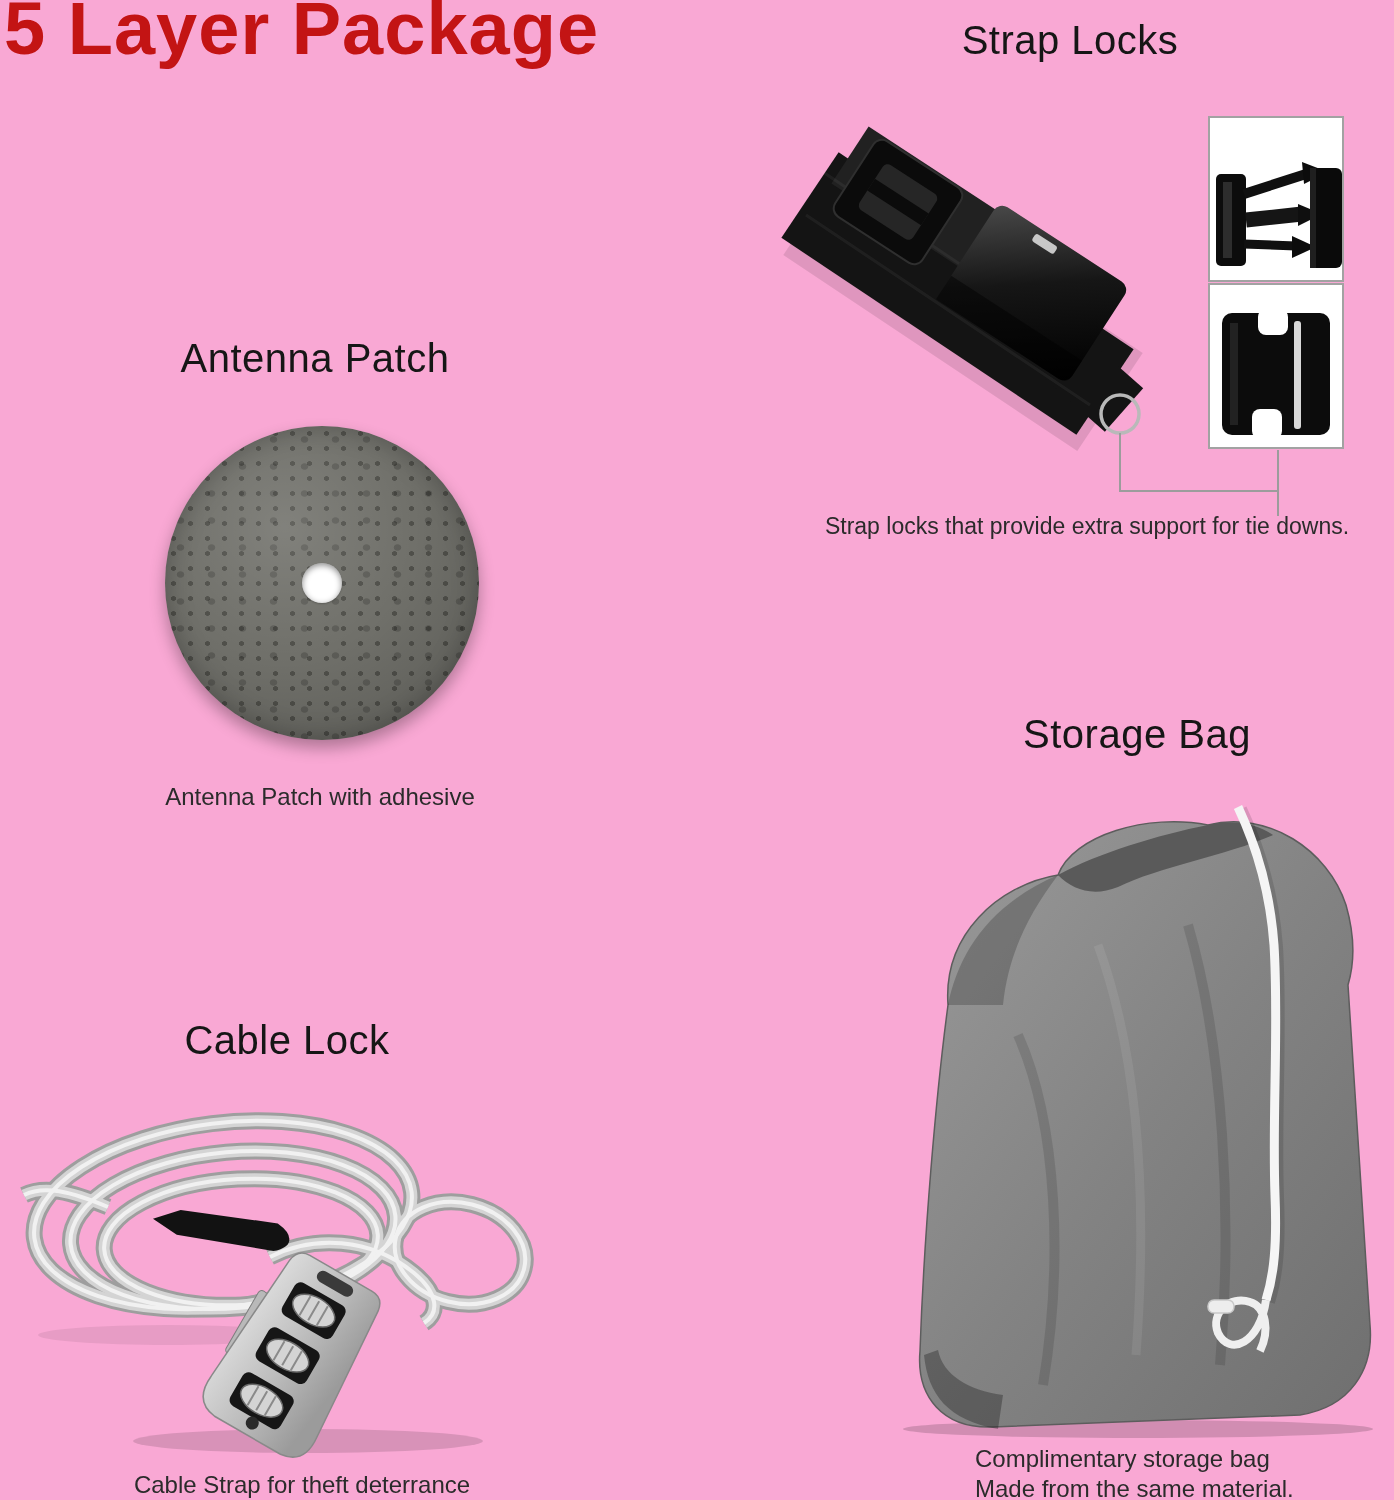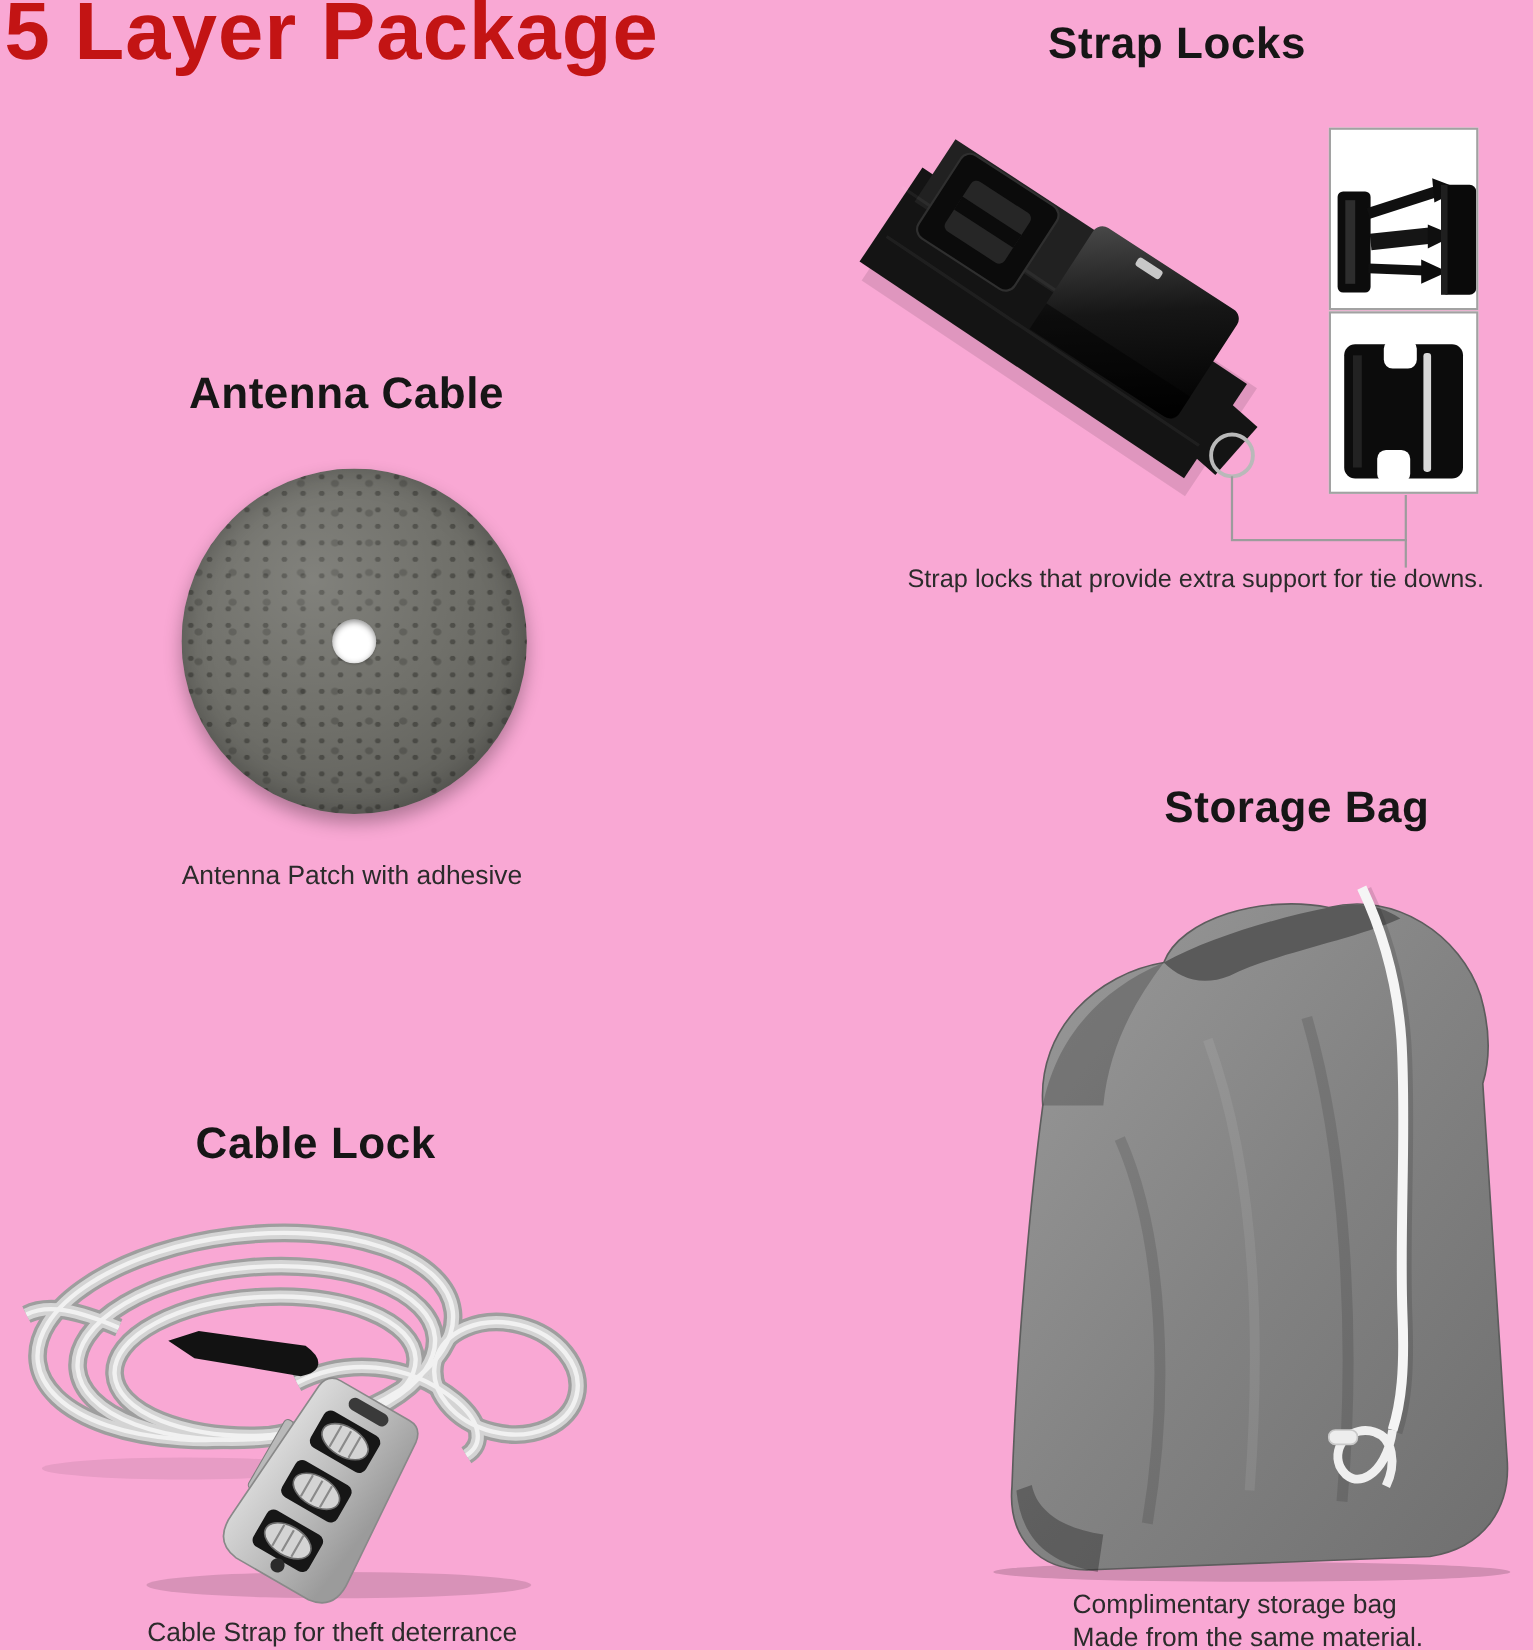--- a/index.html
+++ b/index.html
@@ -8,21 +8,21 @@
     font-family:"Liberation Sans",sans-serif;color:#1a1a1a;
   }
   .abs{position:absolute;}
   .page-title{
     position:absolute;left:4px;top:-8px;width:720px;
     font-size:74px;font-weight:700;letter-spacing:1px;line-height:1.0;color:#c31414;
     white-space:nowrap;
   }
   .h2{
     position:absolute;width:420px;text-align:center;
-    font-size:40px;font-weight:700;letter-spacing:.5px;color:#161616;white-space:nowrap;
+    font-size:40px;font-weight:400;letter-spacing:.5px;color:#161616;white-space:nowrap;
   }
   .cap{
     position:absolute;font-size:24px;color:#2b2b2b;line-height:1.26;
   }
   .cap.center{text-align:center;}
   .inset{
     position:absolute;width:132px;height:162px;background:#ffffff;
     border:2px solid #a2a2a2;
   }
   .line{position:absolute;background:#9c9c9c;}
@@ -111,29 +111,29 @@
       </svg>
     </div>
 
     <div class="line" style="left:339px;top:323px;width:2px;height:57px;"></div>
     <div class="line" style="left:339px;top:380px;width:160px;height:2px;"></div>
     <div class="line" style="left:497px;top:340px;width:2px;height:66px;"></div>
   </div>
 
   <div class="cap center" style="left:760px;top:512px;width:654px;font-size:23px;">Strap locks that provide extra support for tie downs.</div>
 
-  <div class="h2" style="left:105px;top:336px;">Antenna Cable</div>
+  <div class="h2" style="left:105px;top:336px;">Antenna Patch</div>
 
   <div class="disc">
     <div class="disc-hole"></div>
   </div>
 
   <div class="cap center" style="left:110px;top:782px;width:420px;">Antenna Patch with adhesive</div>
 
-  <div class="h2" style="left:969px;top:712px;">Storage Bag</div>
+  <div class="h2" style="left:927px;top:712px;">Storage Bag</div>
 
   <svg class="abs" style="left:858px;top:795px;" width="536" height="648" viewBox="0 0 536 648">
     <defs>
       <linearGradient id="bagGrad" x1="0" y1="0" x2="1" y2="1">
         <stop offset="0" stop-color="#9a9a9a"></stop>
         <stop offset="0.5" stop-color="#838383"></stop>
         <stop offset="1" stop-color="#6f6f6f"></stop>
       </linearGradient>
     </defs>
     <ellipse cx="280" cy="634" rx="235" ry="9" fill="rgba(0,0,0,0.16)"></ellipse>

